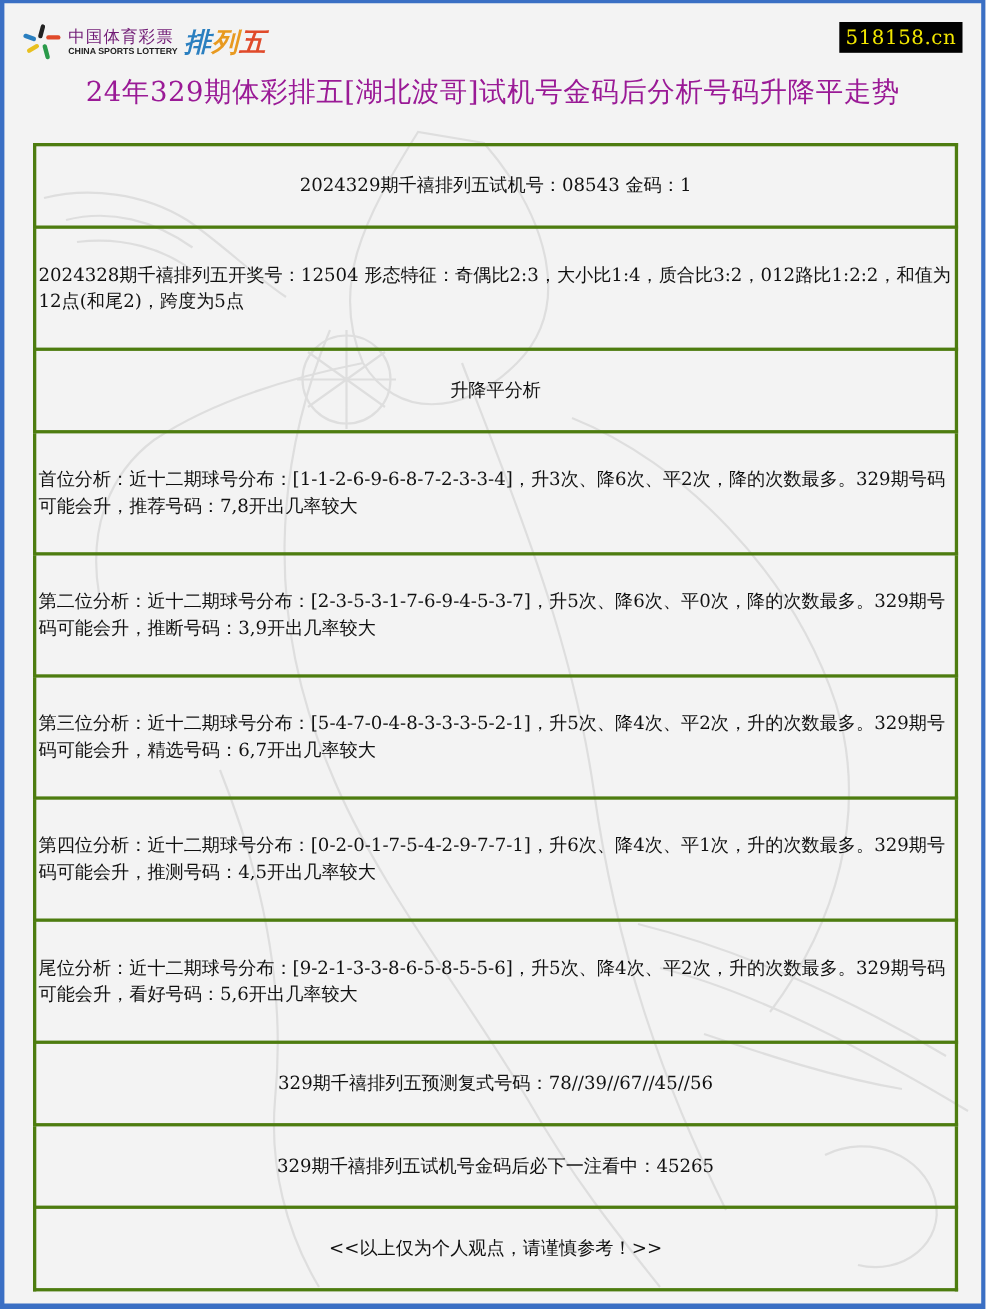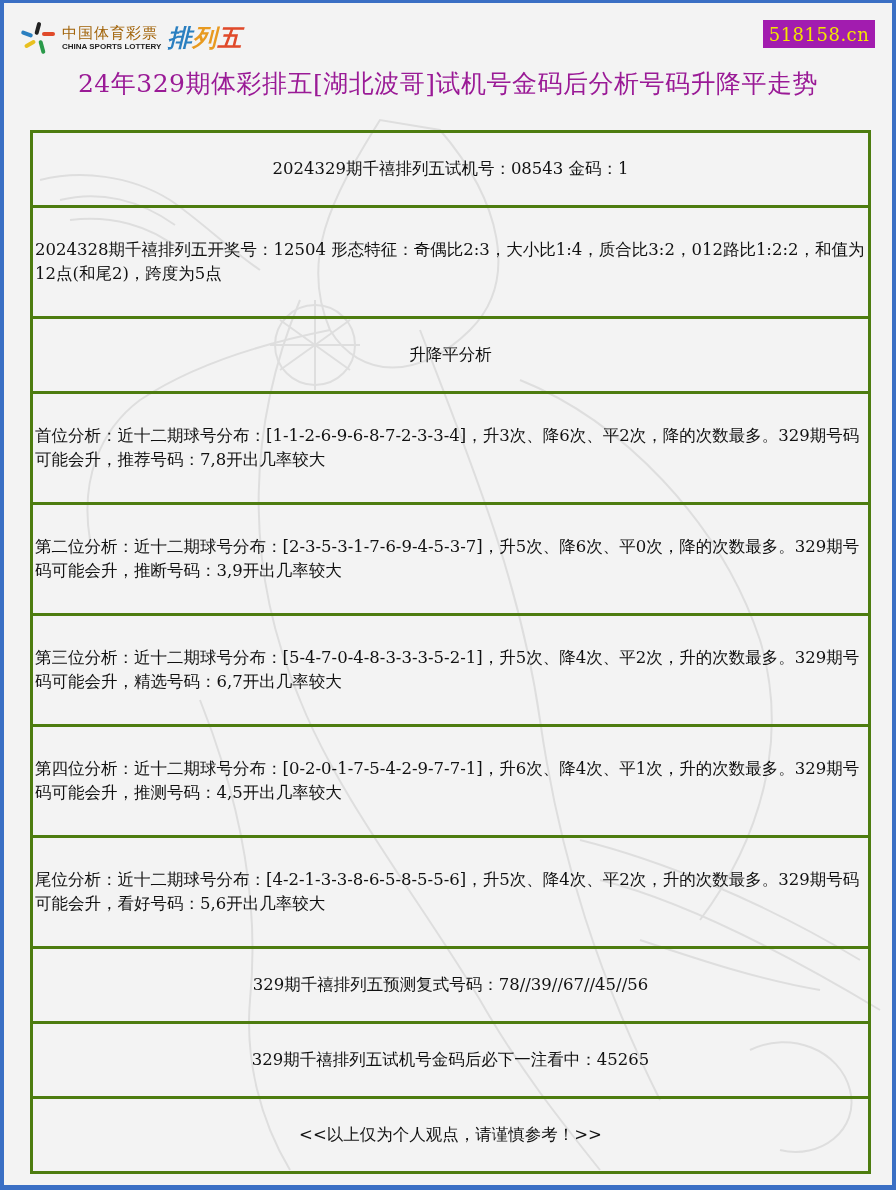--- a/index.html
+++ b/index.html
@@ -18,32 +18,32 @@
       pointer-events: none;
     }
     .bg-art {
       position: absolute; left: 0; top: 0; width: 896px; height: 1190px; opacity: 0.35;
     }
     .logo {
       position: absolute; left: 18px; top: 18px; height: 40px; display: flex; align-items: center;
     }
     .logo .mark { width: 40px; height: 40px; position: relative; }
     .logo .cn-block { margin-left: 4px; display: flex; flex-direction: column; }
-    .logo .cn { font-family: "DejaVu Sans", sans-serif; font-size: 15px; color: #a16207; letter-spacing: 1px; line-height: 18px; }
+    .logo .cn { font-family: "DejaVu Sans", sans-serif; font-size: 15px; color: #701a75; letter-spacing: 1px; line-height: 18px; }
     .logo .en { font-family: "Liberation Sans", sans-serif; font-size: 8px; font-weight: bold; color: #222; line-height: 10px; text-align: center; }
     .logo .pl5 {
       margin-left: 6px; font-family: "DejaVu Sans", sans-serif; font-size: 24px; font-weight: bold; font-style: italic;
       letter-spacing: 1px;
     }
     .logo .pl5 .c1 { color: #2a7fc0; }
     .logo .pl5 .c2 { color: #e89a20; }
     .logo .pl5 .c3 { color: #e04a2a; }
     .site-badge {
       position: absolute; left: 763px; top: 20px; width: 112px; height: 28px;
-      background: #a21caf; color: #f2e600; font-family: "DejaVu Serif", serif; font-size: 18px;
+      background: #000000; color: #f2e600; font-family: "DejaVu Serif", serif; font-size: 18px;
       display: flex; align-items: center; justify-content: center; letter-spacing: 0.5px;
     }
     .page-title {
       position: absolute; left: 0; top: 66px; width: 896px; text-align: center;
       color: #9a1a96; font-size: 25px; line-height: 36px; letter-spacing: 0.5px;
     }
     table.main {
       position: absolute; left: 30px; top: 130px; width: 841px; border-collapse: collapse;
       table-layout: fixed;
     }
@@ -116,21 +116,21 @@
     <tr>
         <td class="left" style="height:108px">第二位分析：近十二期球号分布：[2-3-5-3-1-7-6-9-4-5-3-7]，升5次、降6次、平0次，降的次数最多。329期号码可能会升，推断号码：3,9开出几率较大</td>
       </tr>
     <tr>
         <td class="left" style="height:108px">第三位分析：近十二期球号分布：[5-4-7-0-4-8-3-3-3-5-2-1]，升5次、降4次、平2次，升的次数最多。329期号码可能会升，精选号码：6,7开出几率较大</td>
       </tr>
     <tr>
         <td class="left" style="height:108px">第四位分析：近十二期球号分布：[0-2-0-1-7-5-4-2-9-7-7-1]，升6次、降4次、平1次，升的次数最多。329期号码可能会升，推测号码：4,5开出几率较大</td>
       </tr>
     <tr>
-        <td class="left" style="height:108px">尾位分析：近十二期球号分布：[4-2-1-3-3-8-6-5-8-5-5-6]，升5次、降4次、平2次，升的次数最多。329期号码可能会升，看好号码：5,6开出几率较大</td>
+        <td class="left" style="height:108px">尾位分析：近十二期球号分布：[9-2-1-3-3-8-6-5-8-5-5-6]，升5次、降4次、平2次，升的次数最多。329期号码可能会升，看好号码：5,6开出几率较大</td>
       </tr>
     <tr>
         <td class="center" style="height:72px">329期千禧排列五预测复式号码：78//39//67//45//56</td>
       </tr>
     <tr>
         <td class="center" style="height:72px">329期千禧排列五试机号金码后必下一注看中：45265</td>
       </tr>
     <tr>
         <td class="center" style="height:72px">&lt;&lt;以上仅为个人观点，请谨慎参考！&gt;&gt;</td>
       </tr>

